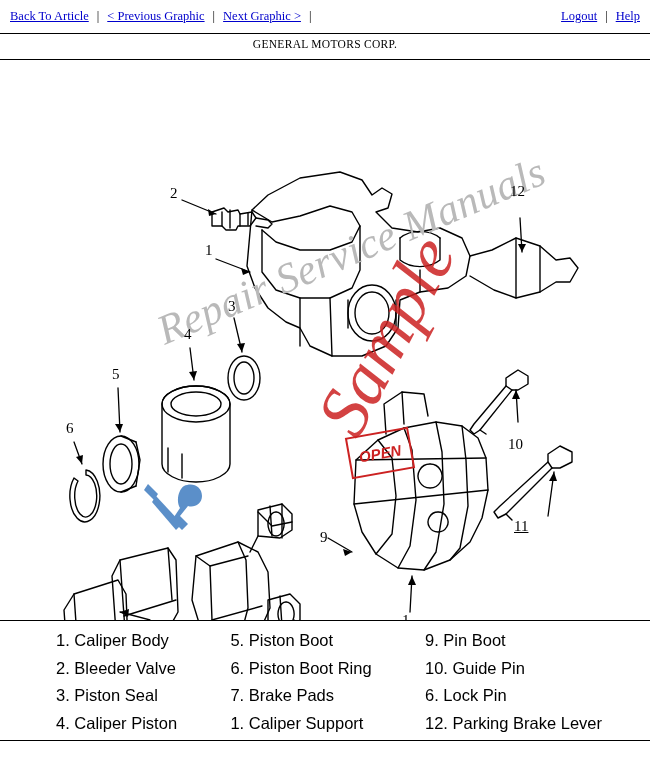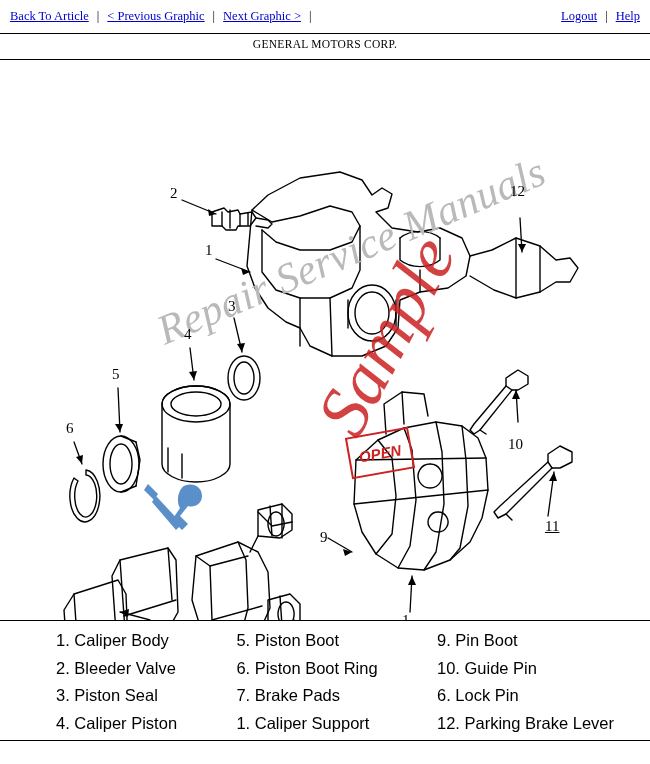--- a/index.html
+++ b/index.html
@@ -165,21 +165,21 @@
     box-sizing: border-box;
   }
   .legend-col {
     display: flex;
     flex-direction: column;
     gap: 7px;
     margin-left: 12px;
   }
   .legend-col.c1 { padding-left: 44px; }
   .legend-col.c2 { padding-left: 8px; }
-  .legend-col.c3 { padding-left: 8px; padding-right: 36px; }
+  .legend-col.c3 { padding-left: 8px; padding-right: 48px; }
   .legend-item {
     white-space: nowrap;
     line-height: 1.25;
   }
 
   
   .footer {
     border-top: 1px solid #000;
     height: 28px;
     display: flex;
@@ -362,21 +362,21 @@
 
   <div class="callout" style="left:205px; top:182px;">1</div>
   <div class="callout" style="left:170px; top:125px;">2</div>
   <div class="callout" style="left:228px; top:238px;">3</div>
   <div class="callout" style="left:184px; top:266px;">4</div>
   <div class="callout" style="left:112px; top:306px;">5</div>
   <div class="callout" style="left:66px;  top:360px;">6</div>
 
   <div class="callout" style="left:320px; top:469px;">9</div>
   <div class="callout" style="left:508px; top:376px;">10</div>
-  <div class="callout" style="left:545px; top:458px;text-decoration:underline;">11</div>
+  <div class="callout" style="left:514px; top:458px;text-decoration:underline;">11</div>
   <div class="callout" style="left:510px; top:123px;">12</div>
   <div class="callout" style="left:402px; top:552px;">1</div>
 </div>
 
 <div class="legend">
   <div class="legend-col c1">
     <div class="legend-item">1. Caliper Body</div>
     <div class="legend-item">2. Bleeder Valve</div>
     <div class="legend-item">3. Piston Seal</div>
     <div class="legend-item">4. Caliper Piston</div>

